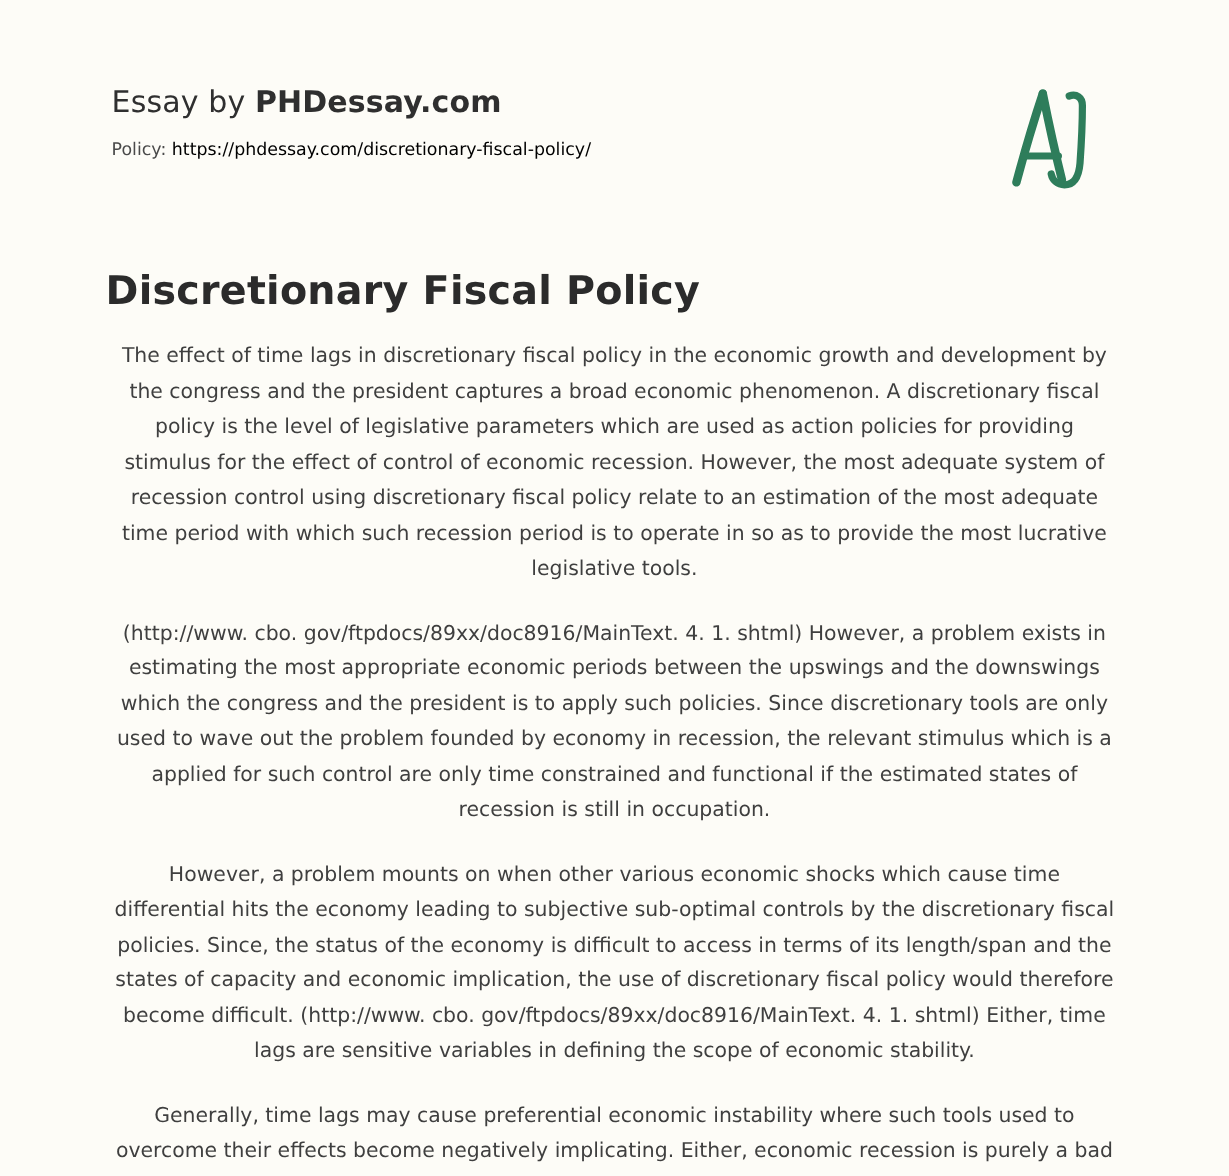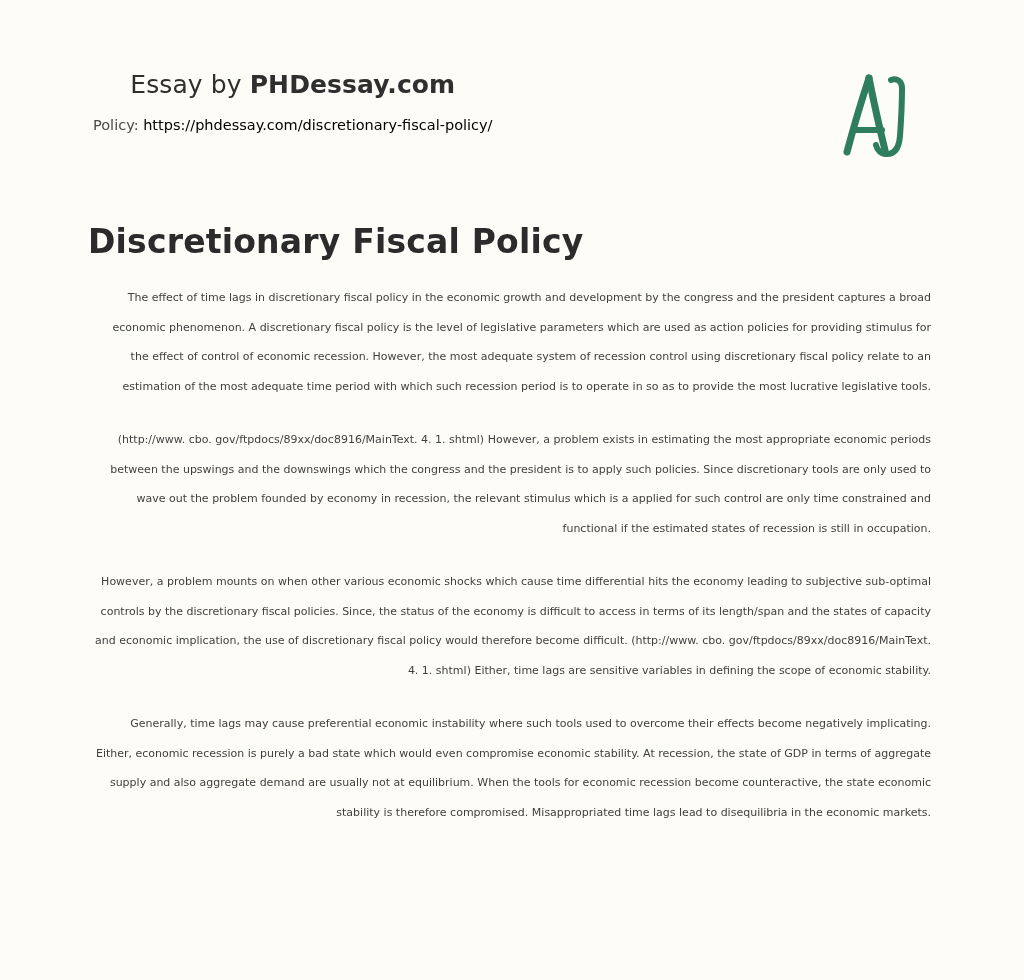--- a/index.html
+++ b/index.html
@@ -22,21 +22,20 @@
     padding: 62px 95px 0 93px;
   }
   .header-row {
     display: flex;
     align-items: flex-start;
     justify-content: space-between;
   }
   .header-left {
     display: block;
     padding-top: 8px;
-    text-align: center;
   }
   .brand-line {
     font-size: 25px;
     color: #2f2f2f;
     letter-spacing: 0.1px;
     line-height: 1.2;
     white-space: nowrap;
   }
   .brand-essay {
     font-weight: 400;
@@ -83,24 +82,24 @@
     left: 88px;
   }
   .body-copy {
     position: absolute;
     top: 283px;
     left: 93px;
     width: 838px;
   }
   .body-copy p {
     margin: 0 0 24px 0;
-    font-size: 11px;
+    font-size: 17px;
     line-height: 29.5px;
     color: #3f3f3f;
-    text-align: right;
+    text-align: center;
   }
 </style>
 </head>
 <body>
 
 <div class="page">
 
   <div class="header-row">
     <div class="header-left">
       <div class="brand-line">

